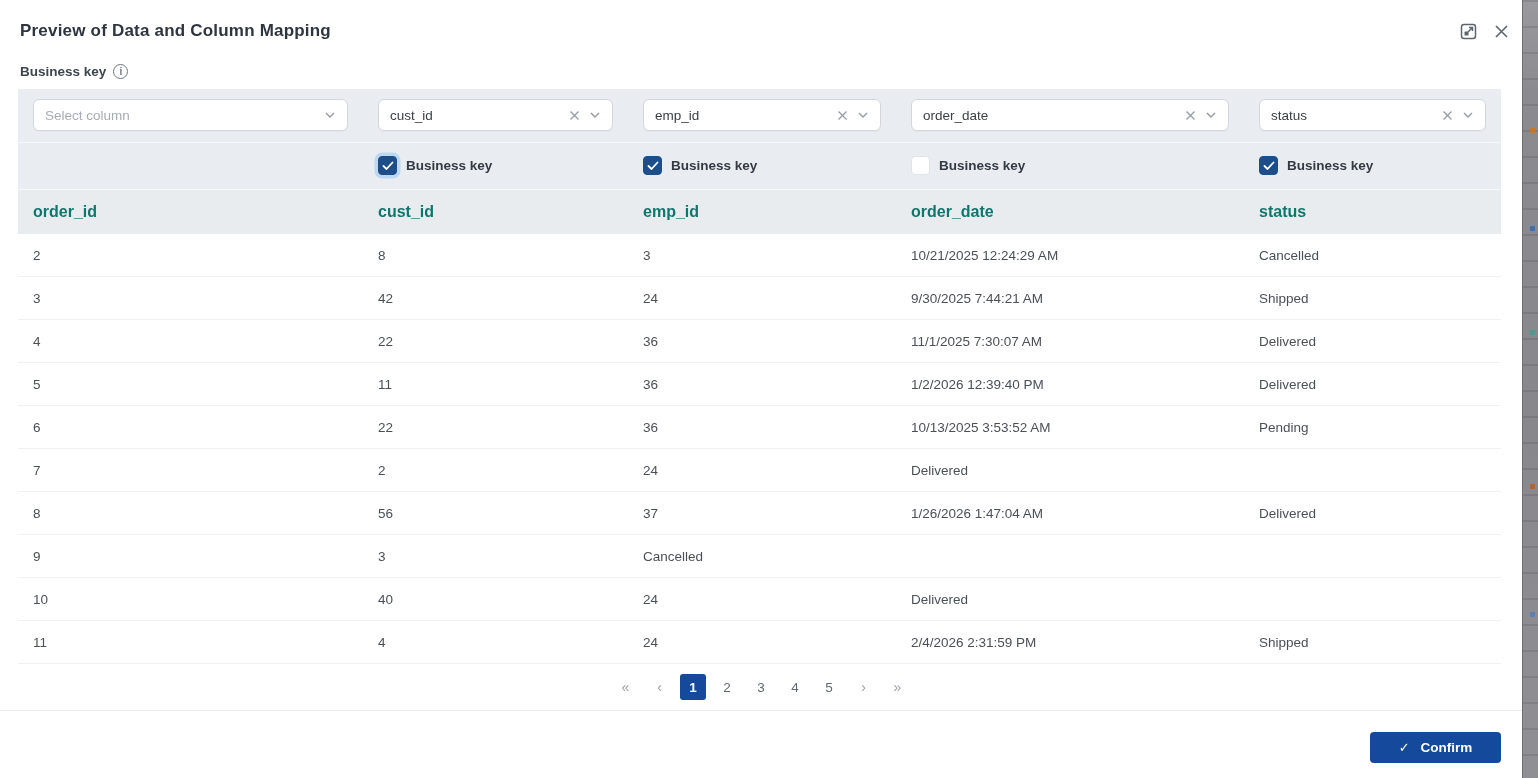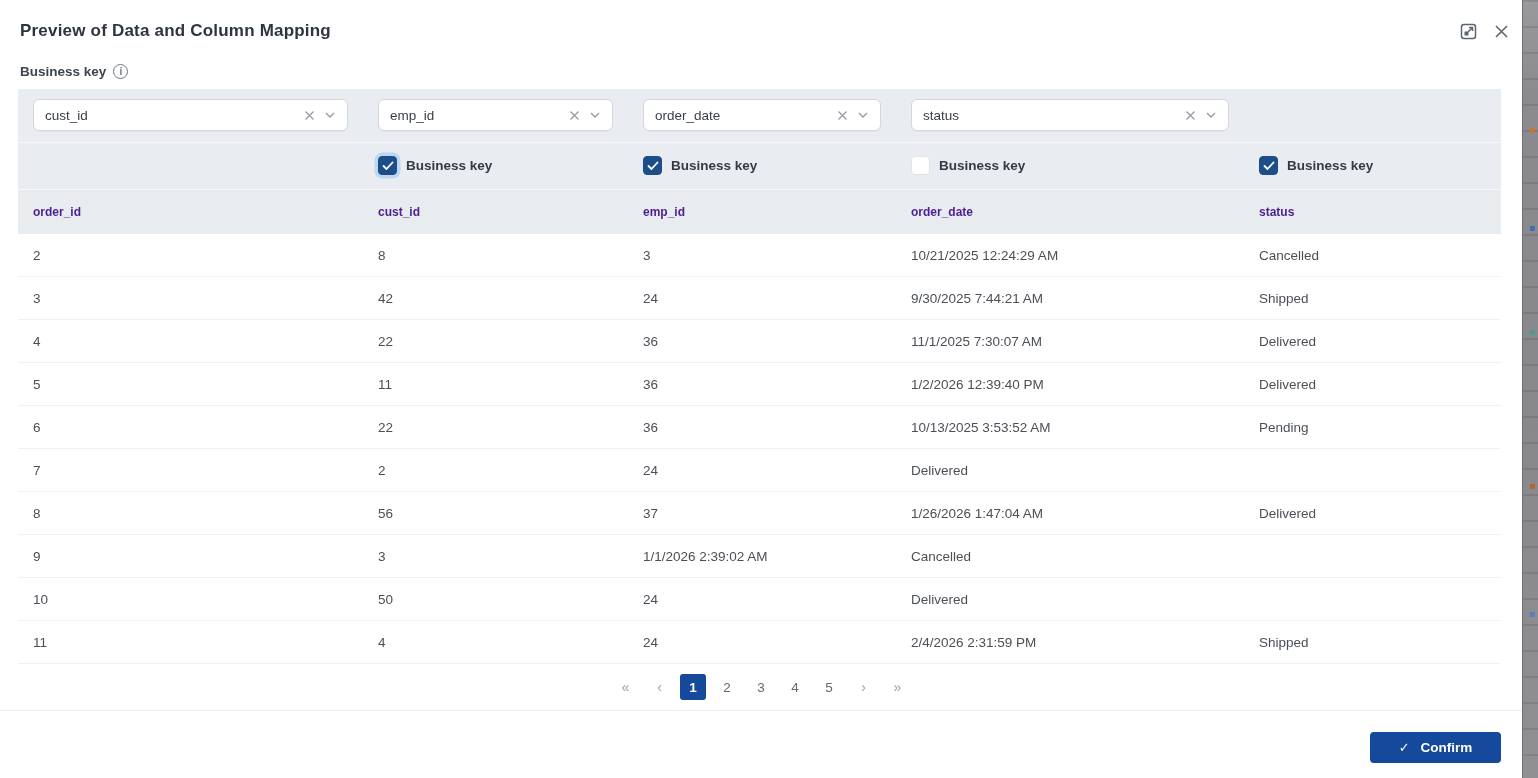--- a/index.html
+++ b/index.html
@@ -59,21 +59,21 @@
     flex: 0 0 auto;
   }
   .checkbox.checked { background: #1d4e89; border-color: #1d4e89; }
   .checkbox .tick { display: none; }
   .checkbox.checked .tick { display: block; }
   .checkbox.focused { box-shadow: 0 0 0 3.5px #bdd8f2; }
   .cb-label { font-size: 13.5px; font-weight: 700; color: #333a43; }
 
   
   .thead { background: #e9ecef; }
-  .thead .cell { height: 44px; display: flex; align-items: center; font-size: 12px; font-weight: 700; color: #4c1d95; }
+  .thead .cell { height: 44px; display: flex; align-items: center; font-size: 16px; font-weight: 700; color: #0f766e; }
   .trow { border-bottom: 1px solid #f0f1f3; }
   .trow .cell { height: 42px; display: flex; align-items: center; font-size: 13.5px; color: #4b5057; }
 
   
   .pagination { height: 46px; display: flex; align-items: center; justify-content: center; gap: 8px; }
   .page-item {
     min-width: 26px; height: 26px; padding: 0 4px;
     display: flex; align-items: center; justify-content: center;
     font-size: 13.5px; color: #646a71; border-radius: 3px; cursor: pointer;
   }
@@ -131,20 +131,32 @@
   <div class="section-label">
     <span>Business key</span>
     <i class="info-circle">i</i>
   </div>
 
   <div class="panel">
 
     <div class="grid-row filter-row">
       <div class="cell">
         <div class="select">
+          <span class="val placeholder">Select column</span>
+          <span class="select-controls">
+            <span class="ctl-icon">
+              <svg width="12" height="12" viewBox="0 0 12 12" fill="none" stroke="currentColor" stroke-width="1.4">
+                  <path d="M2 4 L6 8 L10 4"></path>
+                </svg>
+            </span>
+          </span>
+        </div>
+      </div>
+      <div class="cell">
+        <div class="select">
           <span class="val">cust_id</span>
           <span class="select-controls">
             <span class="ctl-icon">
               <svg width="11" height="11" viewBox="0 0 11 11" fill="none" stroke="currentColor" stroke-width="1.3">
                   <path d="M1.5 1.5 L9.5 9.5 M9.5 1.5 L1.5 9.5"></path>
                 </svg>
             </span>
             <span class="ctl-icon">
               <svg width="12" height="12" viewBox="0 0 12 12" fill="none" stroke="currentColor" stroke-width="1.4">
                   <path d="M2 4 L6 8 L10 4"></path>
@@ -301,26 +313,25 @@
       <div class="grid-row trow">
         <div class="cell">8</div>
         <div class="cell">56</div>
         <div class="cell">37</div>
         <div class="cell">1/26/2026 1:47:04 AM</div>
         <div class="cell">Delivered</div>
       </div>
       <div class="grid-row trow">
         <div class="cell">9</div>
         <div class="cell">3</div>
-        <div class="cell">1/1/2026 2:39:02 AM</div>
         <div class="cell">Cancelled</div>
       </div>
       <div class="grid-row trow">
         <div class="cell">10</div>
-        <div class="cell">50</div>
+        <div class="cell">40</div>
         <div class="cell">24</div>
         <div class="cell">Delivered</div>
       </div>
       <div class="grid-row trow">
         <div class="cell">11</div>
         <div class="cell">4</div>
         <div class="cell">24</div>
         <div class="cell">2/4/2026 2:31:59 PM</div>
         <div class="cell">Shipped</div>
       </div>

